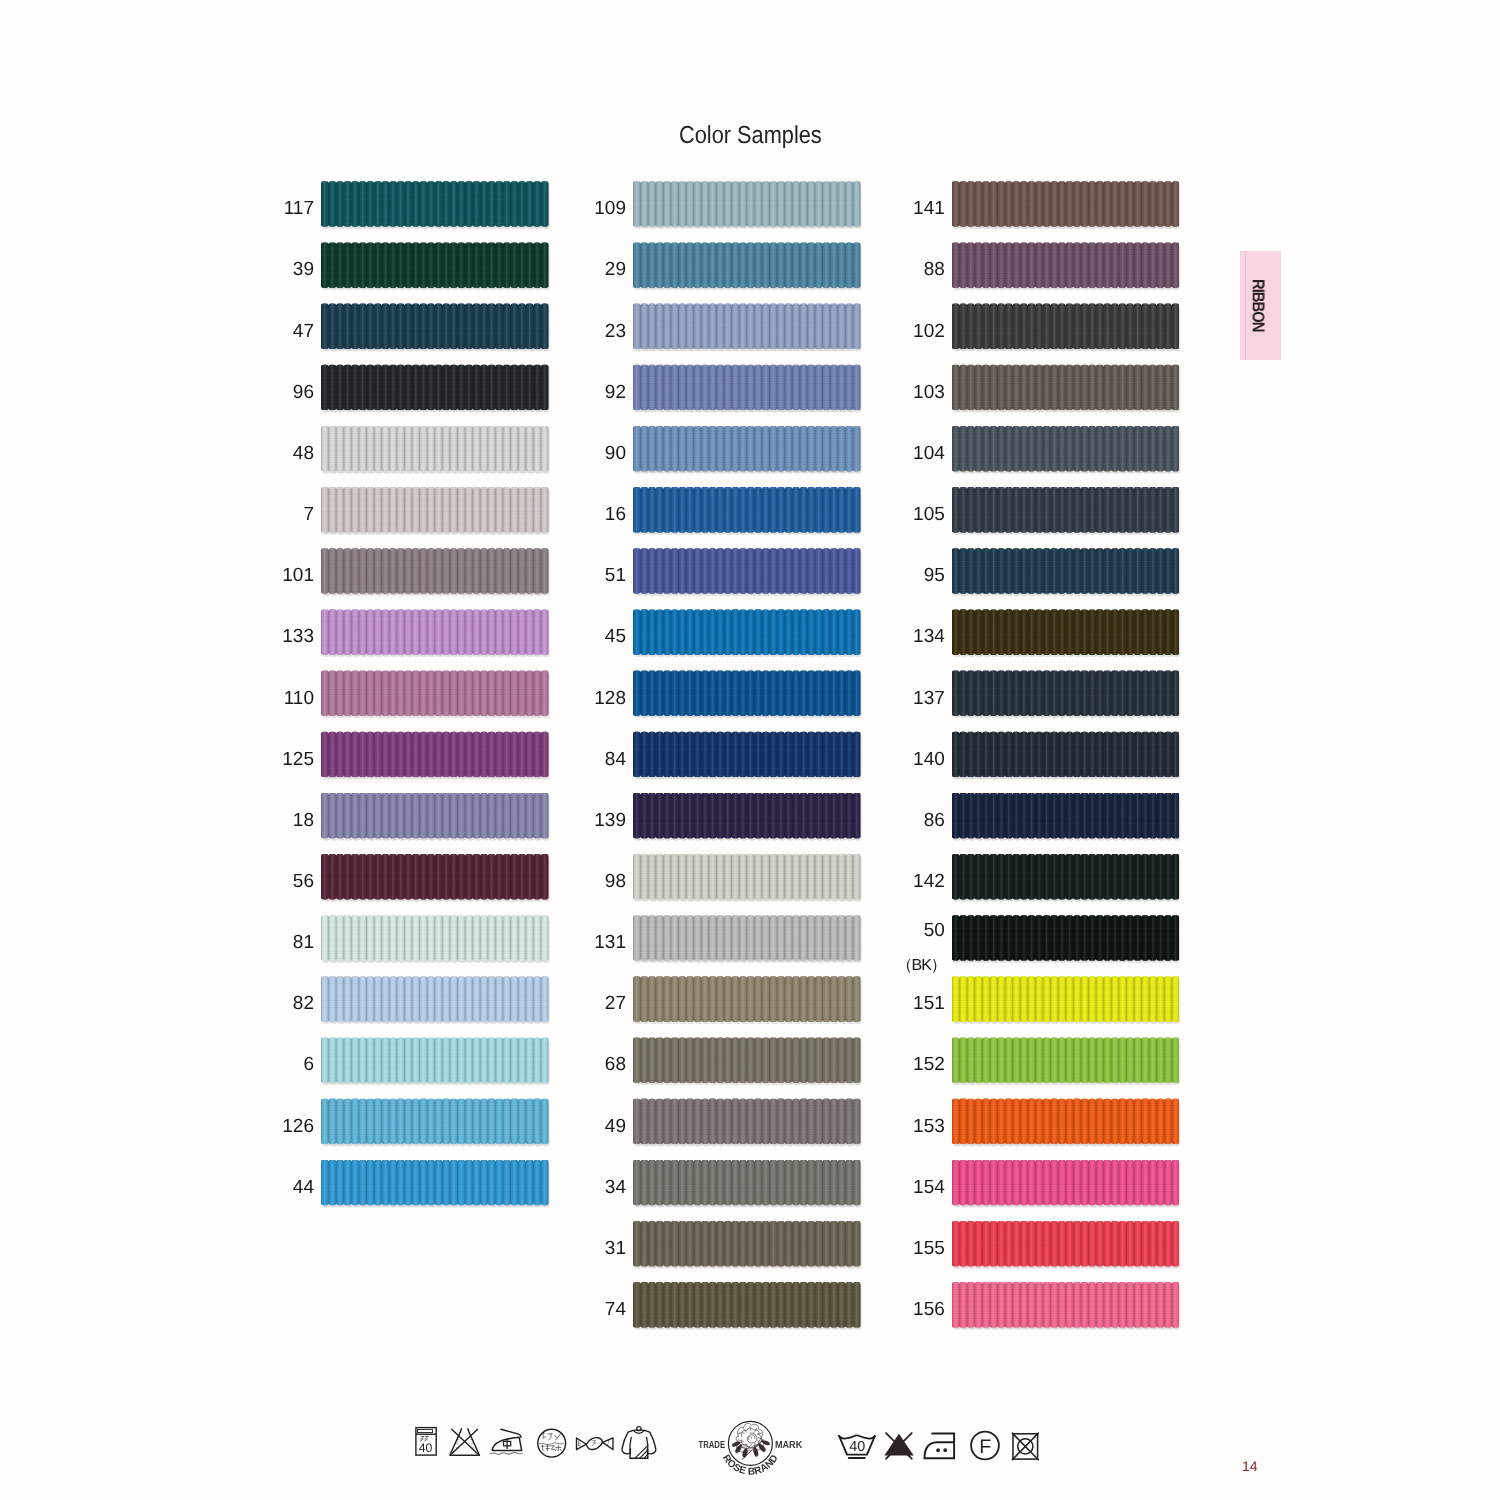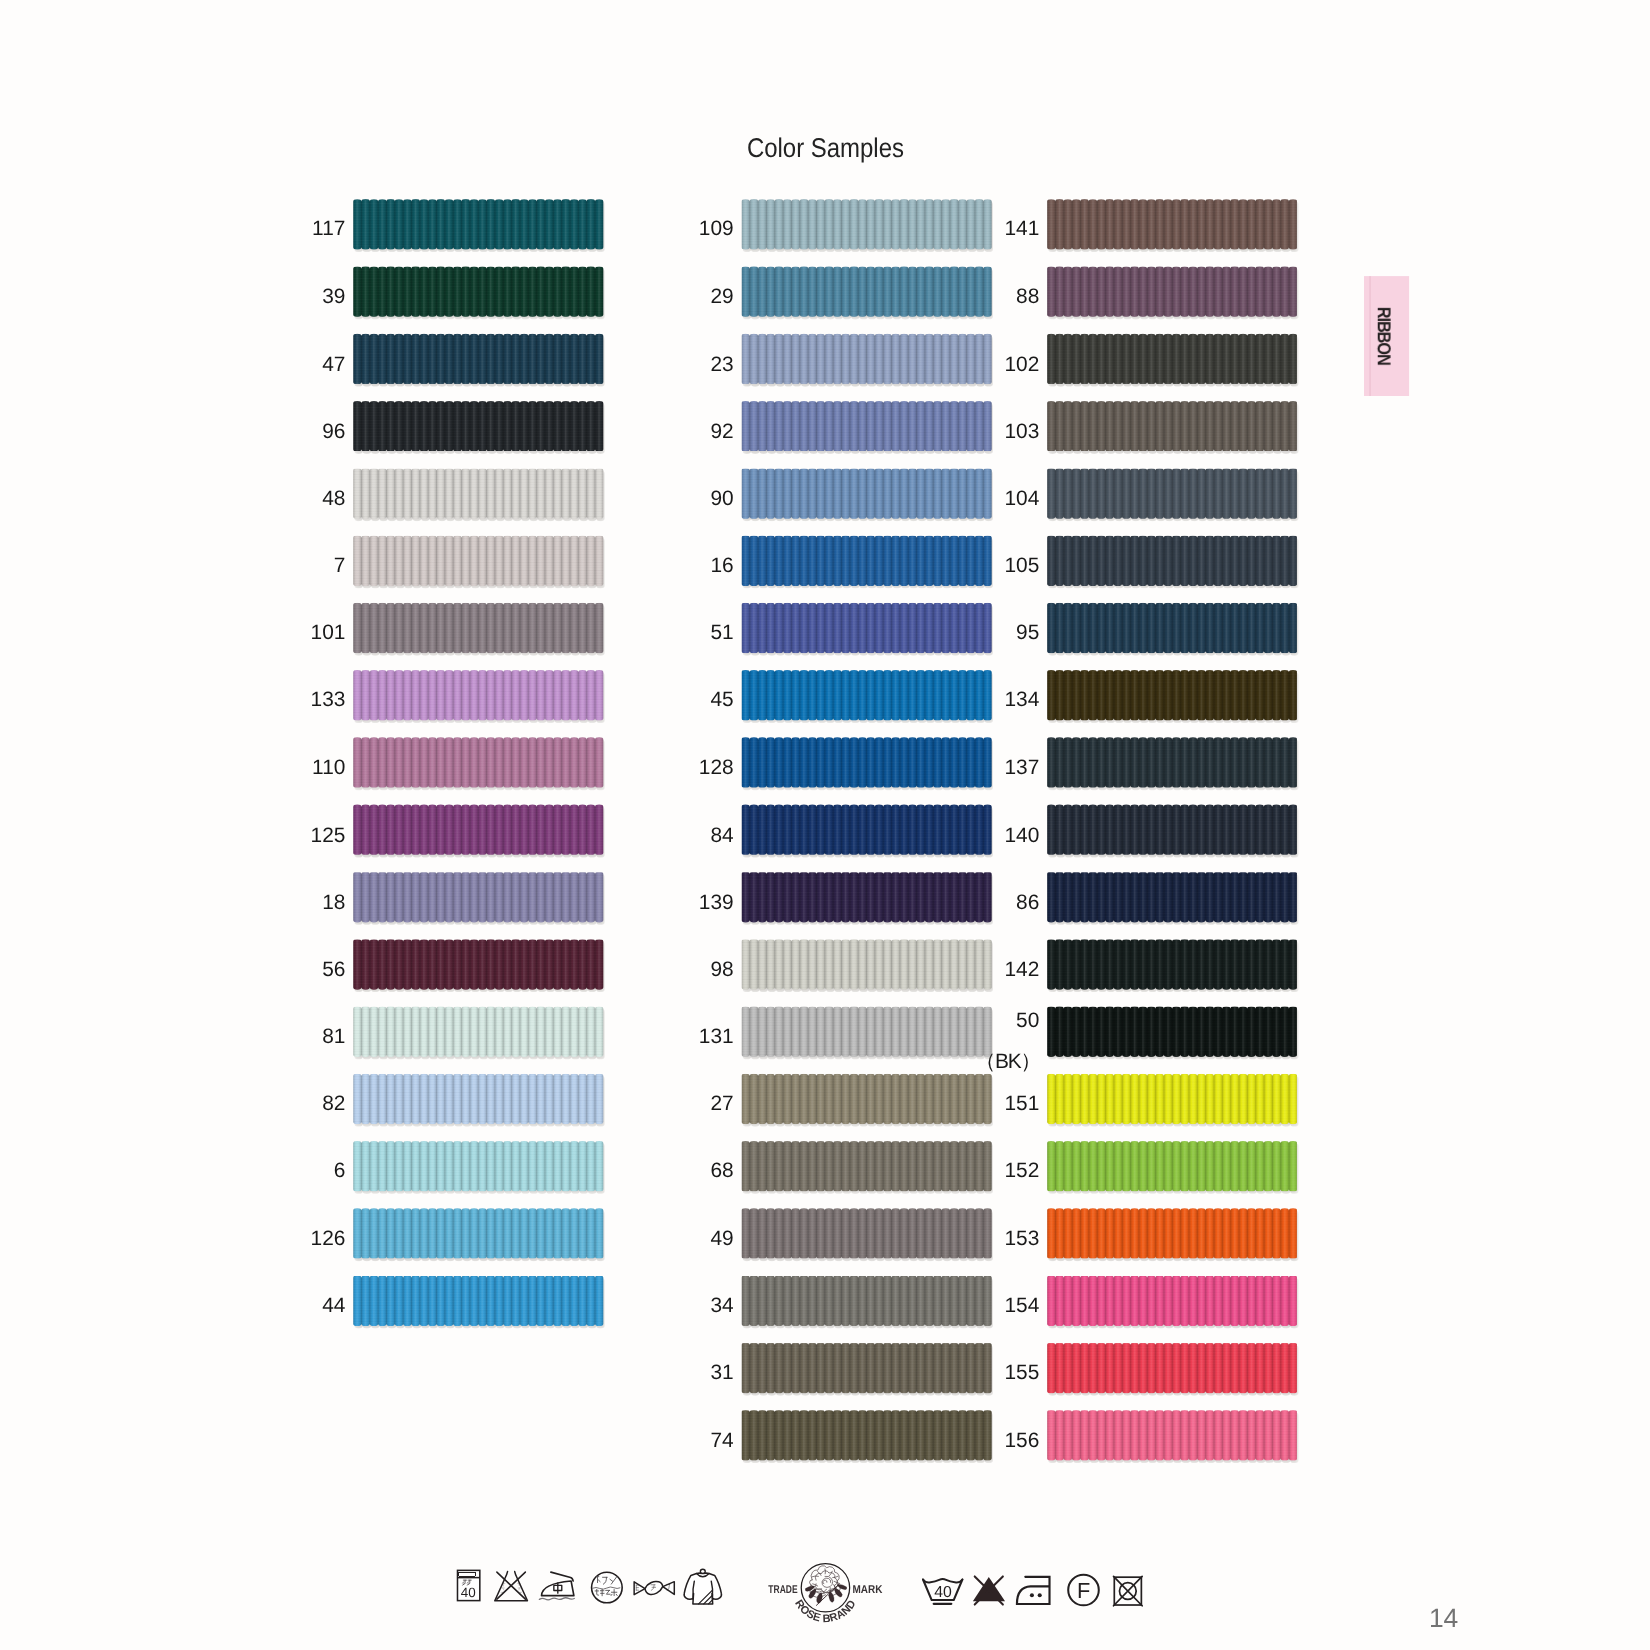--- a/index.html
+++ b/index.html
@@ -27,29 +27,29 @@
     rgba(0,0,0,0.10) 0.9px,
     rgba(0,0,0,0.0) 2.3px,
     rgba(255,255,255,0.105) 3.6px,
     rgba(255,255,255,0.03) 4.9px,
     rgba(0,0,0,0.08) 6.4px,
     rgba(0,0,0,0.22) 7.583px);
 }
 .lbl{position:absolute;right:234.5px;top:4.9px;height:46.0px;display:flex;flex-direction:column;
   align-items:flex-end;justify-content:center;font-size:19.0px;color:#191919;
   line-height:1.12;white-space:nowrap;}
-.lbl .sub{font-size:19px;letter-spacing:-1.0px;margin-right:-1.0px;margin-top:17px;}
+.lbl .sub{font-size:16px;letter-spacing:-1.0px;margin-right:-1.0px;margin-top:17px;}
 .lbl.two-line{top:10.0px;line-height:1.05;}
 .tab{position:absolute;left:1239.9px;top:251px;width:40.7px;height:108.7px;background:#f8d3e1;}
 .tabcrease{position:absolute;left:4.9px;top:0;width:1px;height:108.7px;background:rgba(232,184,203,0.85);}
 .tabtxt{position:absolute;left:-34px;top:34px;width:108.7px;height:40.7px;transform:rotate(90deg) translateZ(0);
   display:flex;align-items:center;justify-content:center;font-size:17px;font-weight:bold;padding-top:6px;box-sizing:border-box;
   color:#231f20;}
 .tabtxt span{display:inline-block;transform:scaleX(0.87);transform-origin:center;letter-spacing:-1.1px;}
-.pageno{position:absolute;left:1299px;top:1458.2px;font-size:24px;color:#737373;}
+.pageno{position:absolute;left:1242px;top:1458.2px;font-size:14px;color:#7f1d1d;}
 .care-svg{position:absolute;left:0;top:0;pointer-events:none;transform:translateZ(0);}
 .lbl,.pageno{transform:translateZ(0);}
 </style>
 </head>
 <body>
 
 <svg class="defs" aria-hidden="true">
     <defs>
 <clipPath id="ribclip" clipPathUnits="objectBoundingBox" transform="scale(0.00439560,0.02173913)">
         <path d="M0 2.15A3.792 2.15 0 0 1 7.583 2.15A3.792 2.15 0 0 1 15.167 2.15A3.792 2.15 0 0 1 22.750 2.15A3.792 2.15 0 0 1 30.333 2.15A3.792 2.15 0 0 1 37.917 2.15A3.792 2.15 0 0 1 45.500 2.15A3.792 2.15 0 0 1 53.083 2.15A3.792 2.15 0 0 1 60.667 2.15A3.792 2.15 0 0 1 68.250 2.15A3.792 2.15 0 0 1 75.833 2.15A3.792 2.15 0 0 1 83.417 2.15A3.792 2.15 0 0 1 91.000 2.15A3.792 2.15 0 0 1 98.583 2.15A3.792 2.15 0 0 1 106.167 2.15A3.792 2.15 0 0 1 113.750 2.15A3.792 2.15 0 0 1 121.333 2.15A3.792 2.15 0 0 1 128.917 2.15A3.792 2.15 0 0 1 136.500 2.15A3.792 2.15 0 0 1 144.083 2.15A3.792 2.15 0 0 1 151.667 2.15A3.792 2.15 0 0 1 159.250 2.15A3.792 2.15 0 0 1 166.833 2.15A3.792 2.15 0 0 1 174.417 2.15A3.792 2.15 0 0 1 182.000 2.15A3.792 2.15 0 0 1 189.583 2.15A3.792 2.15 0 0 1 197.167 2.15A3.792 2.15 0 0 1 204.750 2.15A3.792 2.15 0 0 1 212.333 2.15A3.792 2.15 0 0 1 219.917 2.15A3.792 2.15 0 0 1 227.500 2.15L227.50 43.85A3.792 2.15 0 0 1 219.917 43.85A3.792 2.15 0 0 1 212.333 43.85A3.792 2.15 0 0 1 204.750 43.85A3.792 2.15 0 0 1 197.167 43.85A3.792 2.15 0 0 1 189.583 43.85A3.792 2.15 0 0 1 182.000 43.85A3.792 2.15 0 0 1 174.417 43.85A3.792 2.15 0 0 1 166.833 43.85A3.792 2.15 0 0 1 159.250 43.85A3.792 2.15 0 0 1 151.667 43.85A3.792 2.15 0 0 1 144.083 43.85A3.792 2.15 0 0 1 136.500 43.85A3.792 2.15 0 0 1 128.917 43.85A3.792 2.15 0 0 1 121.333 43.85A3.792 2.15 0 0 1 113.750 43.85A3.792 2.15 0 0 1 106.167 43.85A3.792 2.15 0 0 1 98.583 43.85A3.792 2.15 0 0 1 91.000 43.85A3.792 2.15 0 0 1 83.417 43.85A3.792 2.15 0 0 1 75.833 43.85A3.792 2.15 0 0 1 68.250 43.85A3.792 2.15 0 0 1 60.667 43.85A3.792 2.15 0 0 1 53.083 43.85A3.792 2.15 0 0 1 45.500 43.85A3.792 2.15 0 0 1 37.917 43.85A3.792 2.15 0 0 1 30.333 43.85A3.792 2.15 0 0 1 22.750 43.85A3.792 2.15 0 0 1 15.167 43.85A3.792 2.15 0 0 1 7.583 43.85A3.792 2.15 0 0 1 0.000 43.85Z"></path>
@@ -207,21 +207,21 @@
     <div class="row">
       <div class="lbl">
           <span>44</span>
         </div>
       <div class="sw-wrap">
         <div class="sw-shadow"></div>
         <div class="sw" style="background-color: rgb(48, 154, 212);"></div>
       </div>
     </div>
   </div>
-  <div class="col" style="left:674px">
+  <div class="col" style="left:633px">
     <div class="row">
       <div class="lbl">
           <span>109</span>
         </div>
       <div class="sw-wrap">
         <div class="sw-shadow"></div>
         <div class="sw" style="background-color: rgb(156, 185, 194);"></div>
       </div>
     </div>
     <div class="row">

